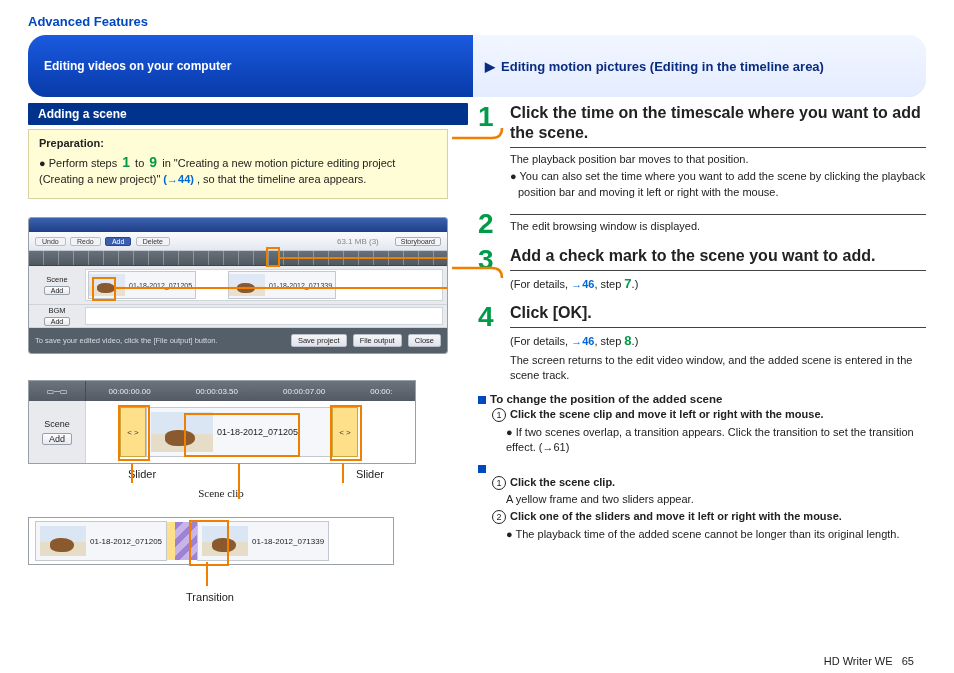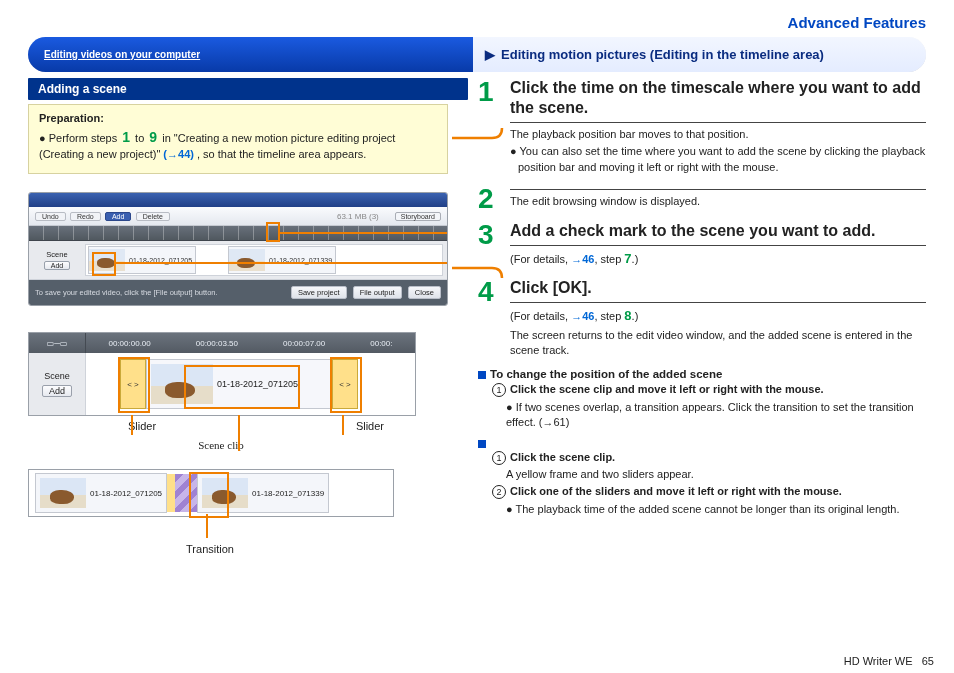--- a/index.html
+++ b/index.html
@@ -8,25 +8,25 @@
     --green:#009b48;
     --orange:#ef7f00;
     --link:#0067d6;
     --text:#222;
     --grey-bg:#555f6a;
     --light-grey:#d0d3d8;
     --yellow:#fffdd6;
   }
   html,body{margin:0;padding:0;background:#fff;font-family:Arial,Helvetica,sans-serif;color:var(--text);}
   .page{width:954px;height:673px;position:relative;box-sizing:border-box;padding:14px 28px 0 28px;}
-  .top-link{text-align:right;font-size:15px;font-weight:bold;color:var(--blue);}
+  .top-link{font-size:13px;font-weight:bold;color:var(--blue);}
 
   
   .hdr{margin-top:6px;border-radius:18px;overflow:hidden;display:flex;align-items:stretch;box-shadow:inset 0 -1px 2px rgba(0,0,0,.2);}
-  .hdr .l{flex:0 0 46%;background:linear-gradient(#1a5ae0,#083aa8);color:#fff;padding:12px 16px;font-size:10px;font-weight:bold;text-decoration:underline;}
+  .hdr .l{flex:0 0 46%;background:linear-gradient(#1a5ae0,#083aa8);color:#fff;padding:24px 16px;font-size:12px;font-weight:bold;}
   .hdr .r{flex:1;background:linear-gradient(#f2f6ff,#e4ecff);color:#0a2c80;padding:8px 12px;font-size:13px;font-weight:bold;display:flex;align-items:center;}
   .hdr .r .tri{margin-right:6px;}
 
   .cols{display:flex;gap:10px;margin-top:6px;}
   .lc{flex:0 0 430px;}
   .rc{flex:1;}
 
   .sub-bar{background:var(--dark-blue);color:#fff;font-size:12px;font-weight:bold;padding:4px 10px;border-radius:1px;width:420px;}
 
   .prep{margin-top:4px;background:var(--yellow);border:1px solid #d7d2a0;padding:6px 10px 10px 10px;font-size:11px;line-height:1.45;width:398px;}
@@ -98,21 +98,21 @@
   .step .bul{padding-left:8px;text-indent:-8px;}
   .step .lk{color:var(--link);font-weight:bold;}
   .green-seven{color:var(--green);font-weight:bold;font-size:13px;}
 
   .sub{margin-top:6px;}
   .sub .h{font-size:11.5px;font-weight:bold;display:flex;align-items:flex-start;gap:4px;}
   .sub .sq{width:8px;height:8px;background:var(--blue);flex-shrink:0;margin-top:3px;}
   .sub p{margin:2px 0 2px 14px;font-size:11px;line-height:1.4;}
   .circ-n{display:inline-block;width:12px;height:12px;border:1px solid #222;border-radius:50%;font-size:9px;line-height:12px;text-align:center;margin-right:4px;vertical-align:middle;}
 
-  .pg-foot{position:absolute;bottom:6px;right:20px;font-size:11px;color:#222;}
+  .pg-foot{position:absolute;bottom:6px;right:40px;font-size:11px;color:#222;}
 
   
   .arrow-svg{position:absolute;pointer-events:none;}
 </style>
 </head>
 <body>
 
 <div class="page">
   <div class="top-link">Advanced Features</div>
 
@@ -168,20 +168,27 @@
                   <div class="th"></div>
                   <div class="fn">01-18-2012_071205</div>
                 </div>
               <div style="width:28px"></div>
               <div class="clip">
                   <div class="th"></div>
                   <div class="fn">01-18-2012_071339</div>
                 </div>
             </div>
           </div>
+          <div class="track bgm-row">
+            <div class="lbl">
+              <span>BGM</span>
+              <span class="btn-add">Add</span>
+            </div>
+            <div class="lane" style="height:16px"></div>
+          </div>
         </div>
         <div class="footer">
           <span>To save your edited video, click the [File output] button.</span>
           <span>
             <span class="fbtn">Save project</span>
             <span class="fbtn">File output</span>
             <span class="fbtn">Close</span>
           </span>
         </div>
 

